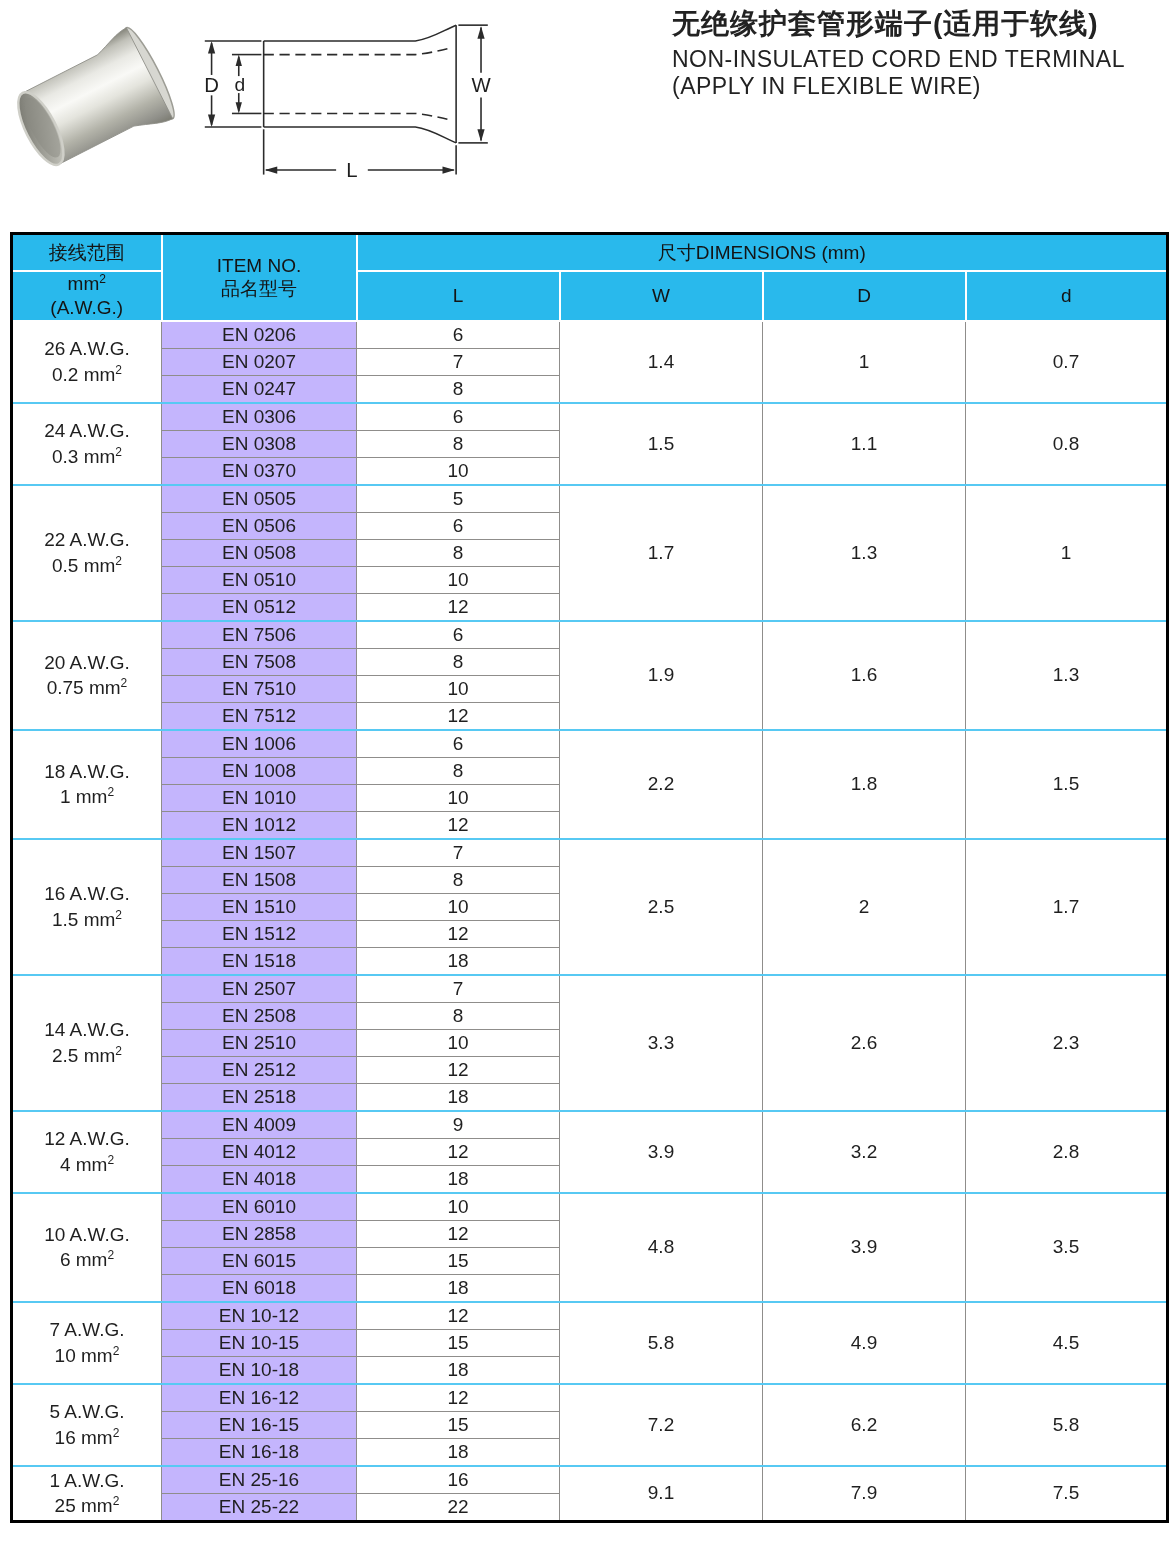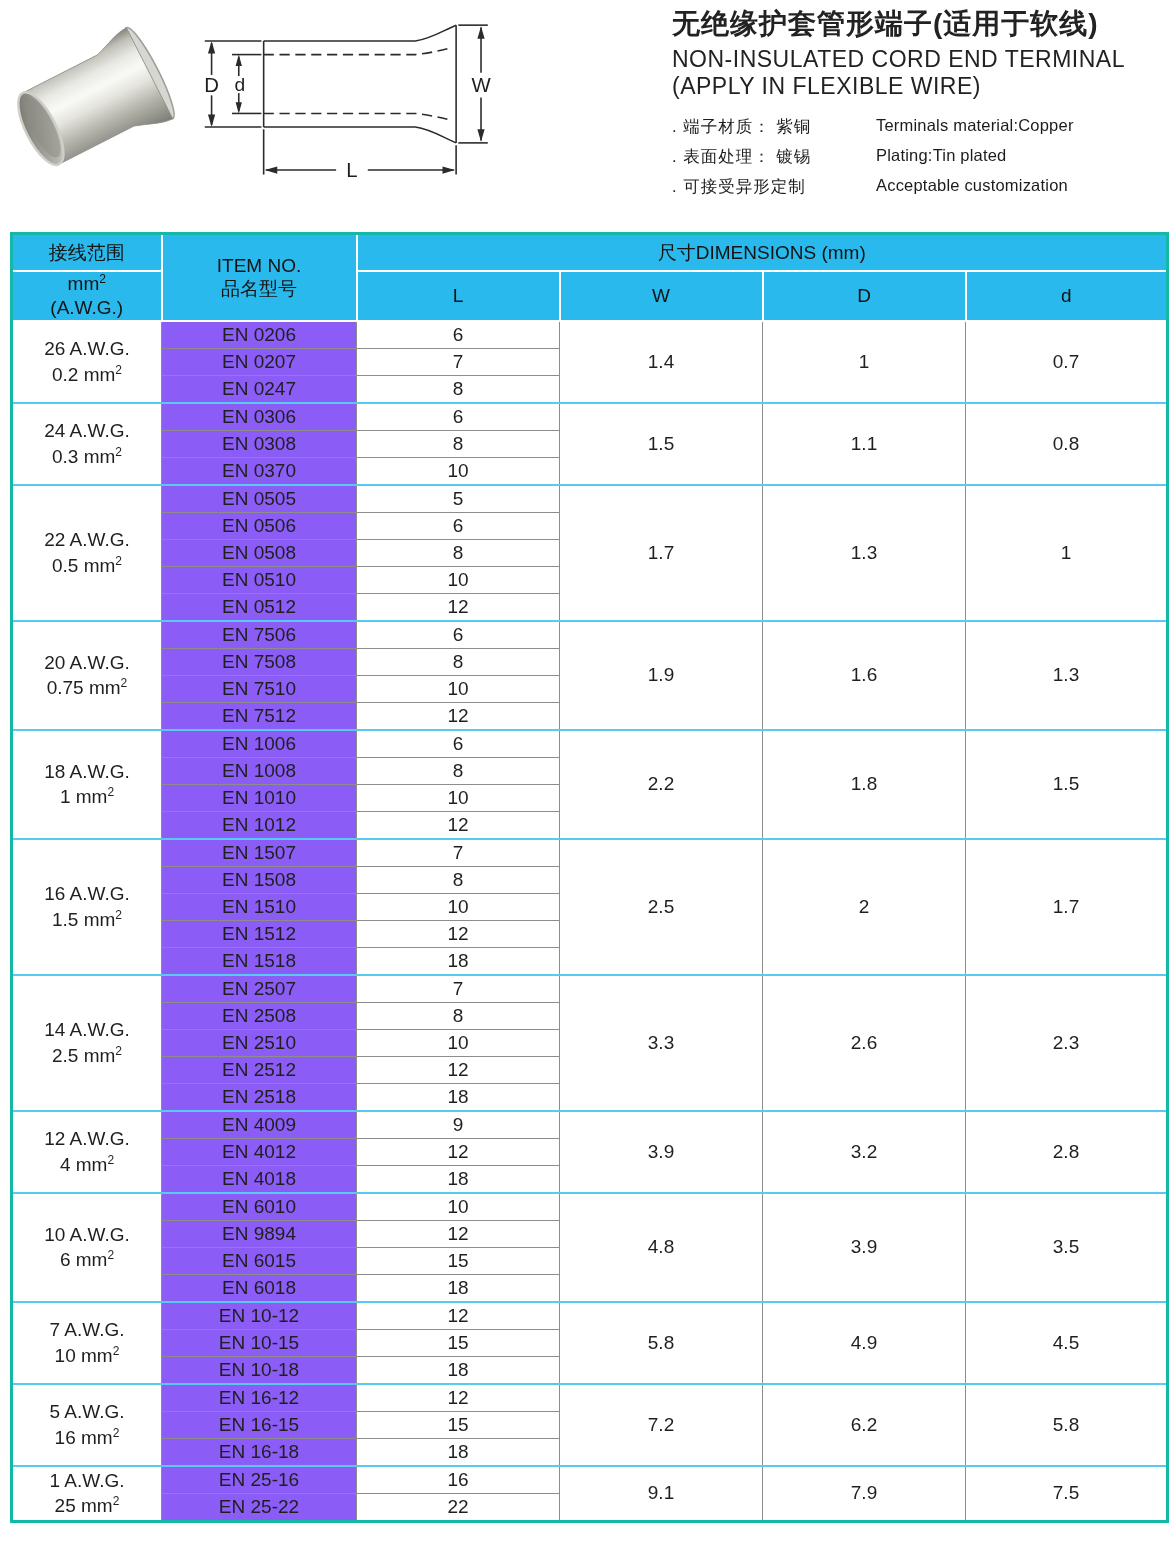--- a/index.html
+++ b/index.html
@@ -15,34 +15,34 @@
   .titleblock{position:absolute;left:672px;top:5px;width:500px;}
   .title-zh{font-size:28px;font-weight:bold;margin:0 0 3px 0;letter-spacing:1px;white-space:nowrap;}
   .title-en{font-size:23px;font-weight:normal;margin:0;line-height:1.18;letter-spacing:.5px;}
   .specs{margin-top:16px;}
   .spec-row{display:flex;font-size:16.5px;margin:8px 0;color:#1c1c1c;}
   .spec-zh{width:204px;letter-spacing:1px;}
   .spec-en{letter-spacing:.2px;}
   
   table.spec{
     border-collapse:collapse;table-layout:fixed;
-    width:1156px;margin-left:10px;border:3px solid #14b8a6;
+    width:1156px;margin-left:10px;border:3px solid #000000;
   }
   thead th{
     background:#29b9ec;font-weight:normal;color:#141414;
     border:2px solid #ffffff;font-size:19px;padding:0;line-height:1.25;
   }
   thead tr.hrow1 th{height:35px;}
   thead tr.hrow2 th{height:43px;}
   thead sup,tbody sup{font-size:12px;}
   tbody td{
     border:1px solid #8f8d8b;text-align:center;vertical-align:middle;
     font-size:19px;color:#1f1f1f;height:26px;padding:0;background:#ffffff;
   }
-  tbody td.item-cell{background:#8b5cf6;}
+  tbody td.item-cell{background:#c4b5fd;}
   tbody tr.group-start td{border-top:2px solid #57c9f3;}
   tbody tr.first-data-row td{border-top:1px solid #b9b9b9;}
   tbody td.range-cell{line-height:1.35;}
   
   .drawing text{font-family:"Liberation Sans","DejaVu Sans",sans-serif;fill:#1e1e1e;}
 </style>
 </head>
 <body>
 
 <div class="top">
@@ -117,34 +117,20 @@
     <text x="12" y="67" font-size="18" text-anchor="middle">D</text>
     <text x="37" y="66" font-size="17" text-anchor="middle">d</text>
     <text x="250" y="67" font-size="18" text-anchor="middle">W</text>
     <text x="136" y="142" font-size="18" text-anchor="middle">L</text>
   </svg>
 
   <div class="titleblock">
     <div class="title-zh">无绝缘护套管形端子(适用于软线)</div>
     <div class="title-en">NON-INSULATED CORD END TERMINAL</div>
     <div class="title-en">(APPLY IN FLEXIBLE WIRE)</div>
-    <div class="specs">
-      <div class="spec-row">
-        <span class="spec-zh">. 端子材质： 紫铜</span>
-        <span class="spec-en">Terminals material:Copper</span>
-      </div>
-      <div class="spec-row">
-        <span class="spec-zh">. 表面处理： 镀锡</span>
-        <span class="spec-en">Plating:Tin plated</span>
-      </div>
-      <div class="spec-row">
-        <span class="spec-zh">. 可接受异形定制</span>
-        <span class="spec-en">Acceptable customization</span>
-      </div>
-    </div>
   </div>
 </div>
 
 <table class="spec">
   <colgroup>
     <col style="width:150px">
       <col style="width:195px">
     <col style="width:203px">
       <col style="width:203px">
     <col style="width:203px">
@@ -360,21 +346,21 @@
           <div>10 A.W.G.</div>
           <div>6 mm<sup>2</sup></div>
         </td>
         <td class="item-cell">EN 6010</td>
         <td class="l-cell">10</td>
         <td class="dim-cell" rowspan="4">4.8</td>
         <td class="dim-cell" rowspan="4">3.9</td>
         <td class="dim-cell" rowspan="4">3.5</td>
       </tr>
       <tr>
-        <td class="item-cell">EN 9894</td>
+        <td class="item-cell">EN 2858</td>
         <td class="l-cell">12</td>
       </tr>
       <tr>
         <td class="item-cell">EN 6015</td>
         <td class="l-cell">15</td>
       </tr>
       <tr>
         <td class="item-cell">EN 6018</td>
         <td class="l-cell">18</td>
       </tr>

